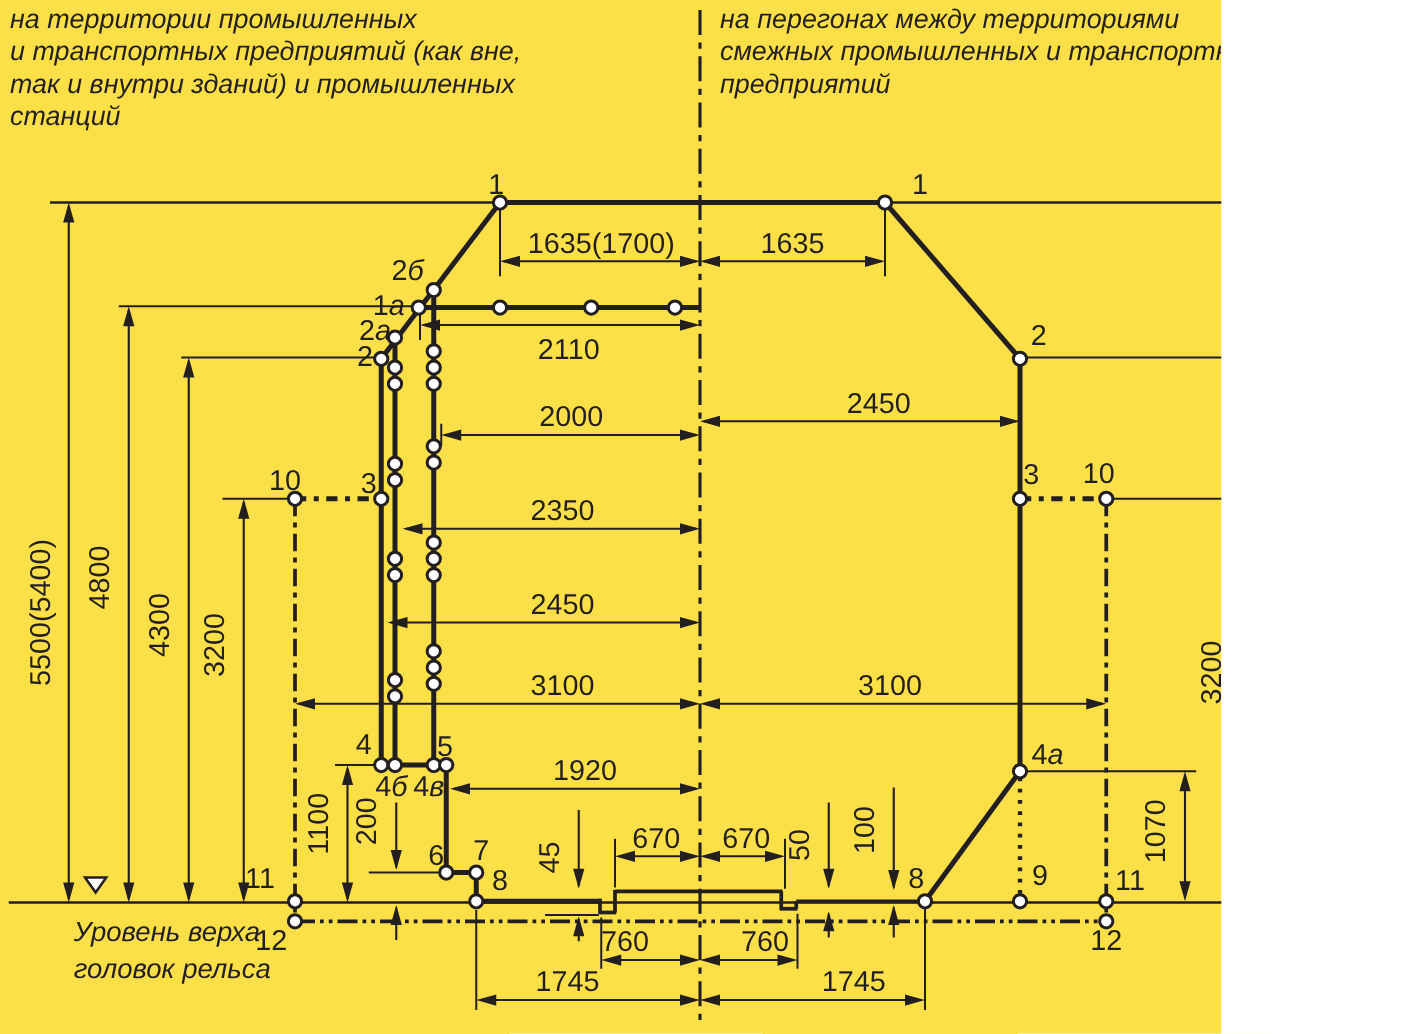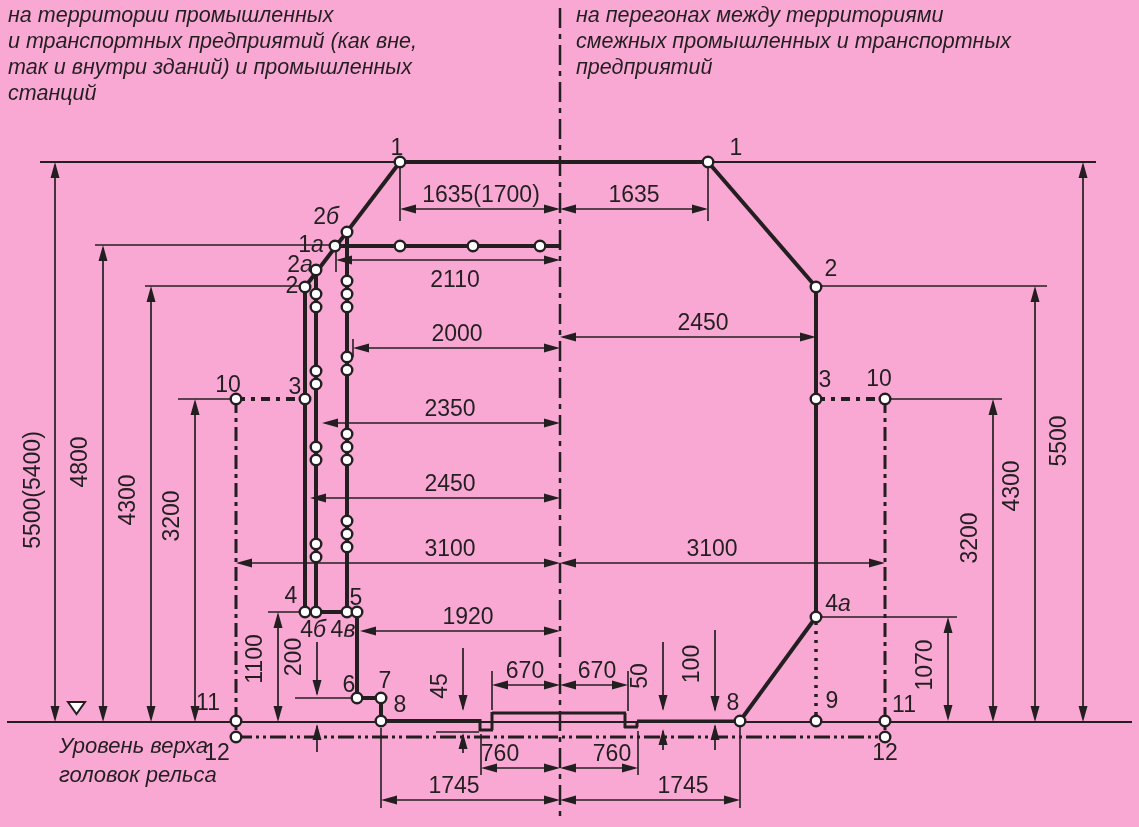--- a/index.html
+++ b/index.html
@@ -1,16 +1,16 @@
 <!DOCTYPE html>
 <html><head>
 <meta charset="utf-8">
 <style>
   html,body{margin:0;padding:0;background:#fff;}
-  #stage{position:relative;width:1139px;height:827px;background:#f9a8d4;overflow:hidden;
+  #stage{position:relative;width:977px;height:827px;background:#fde047;overflow:hidden;
          font-family:"Liberation Sans",sans-serif;color:#231f20;}
   .hdr{position:absolute;top:2px;font-style:italic;font-size:21.5px;line-height:26px;
        white-space:pre-line;color:#231f20;}
   #hdr-left{left:8px;width:550px;}
   #hdr-right{left:576px;width:555px;}
   #rail-label{position:absolute;left:33px;top:731px;font-style:italic;font-size:22px;
       line-height:29px;white-space:pre-line;color:#231f20;margin-left:26px;}
   svg{position:absolute;left:0;top:0;}
   text{fill:#231f20;}
 </style>

